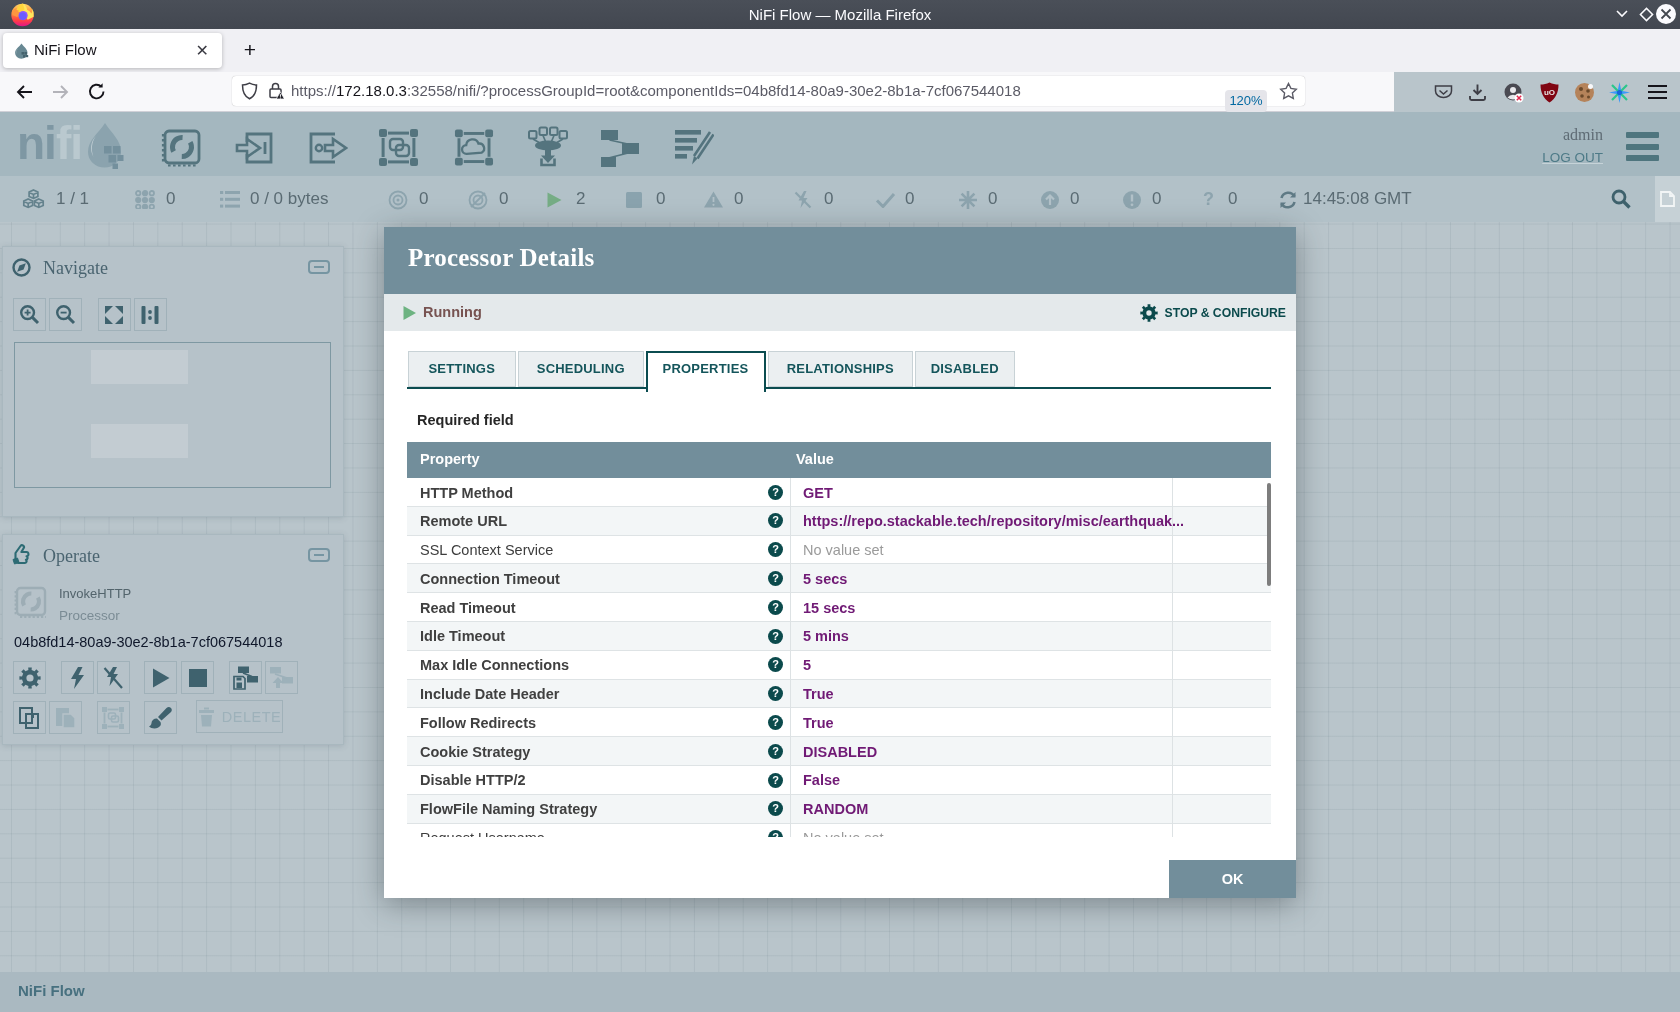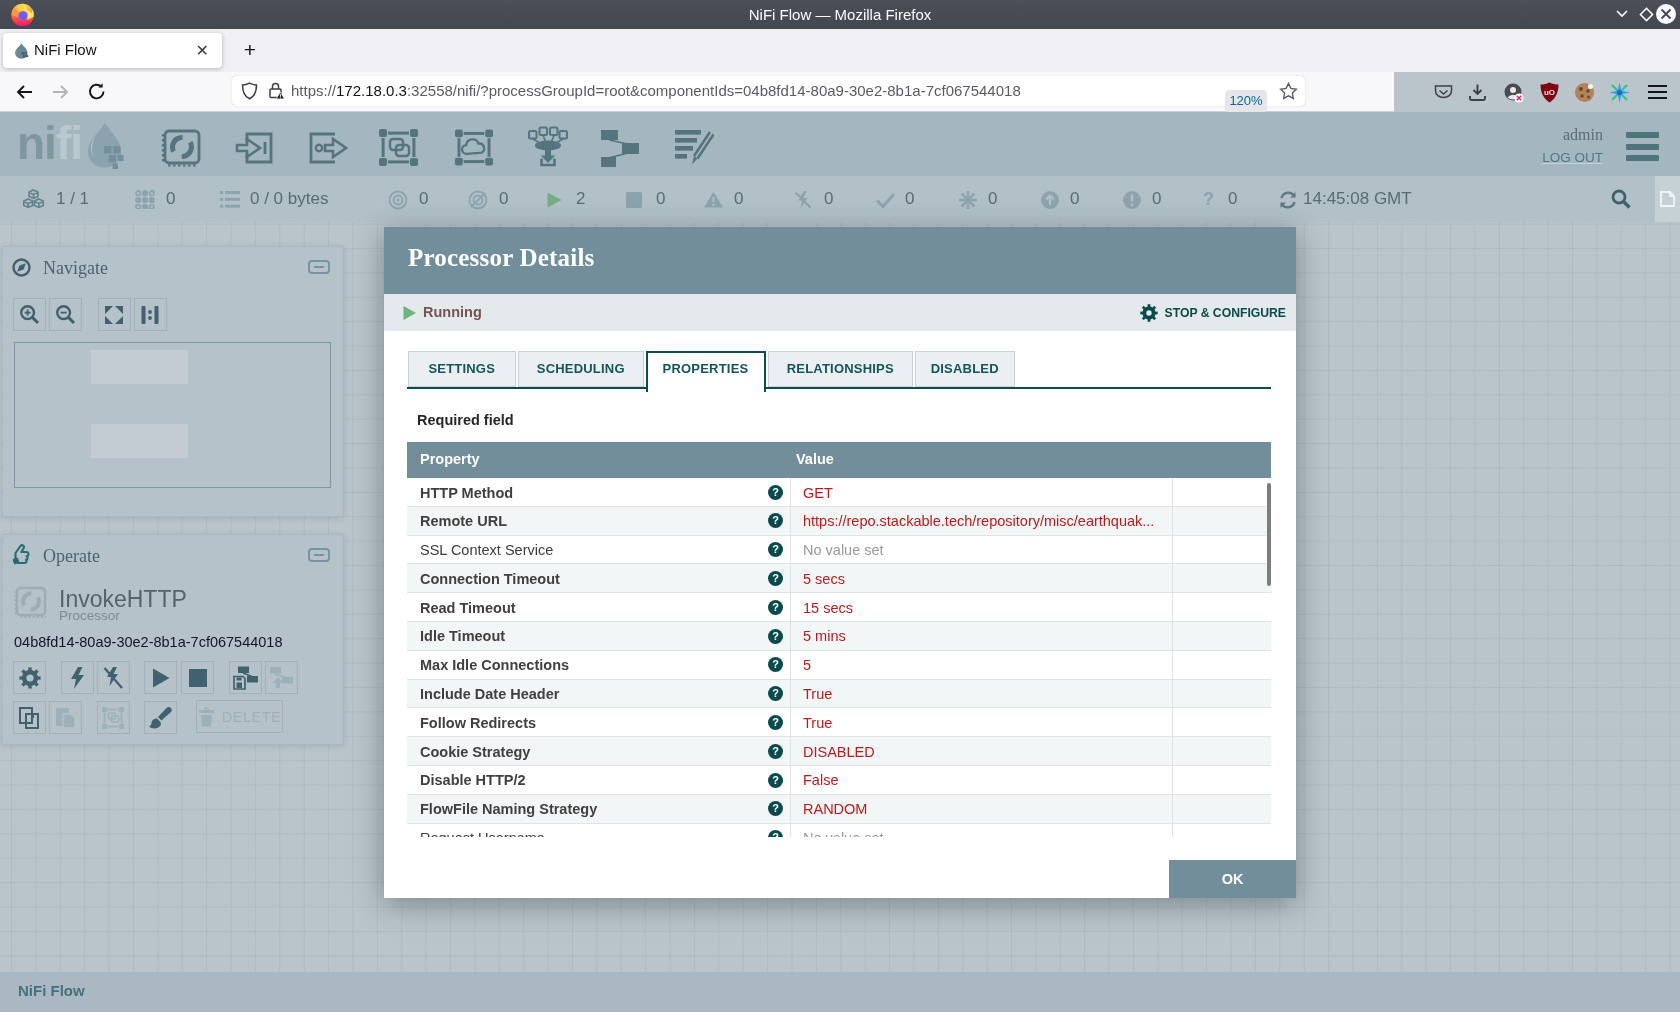--- a/index.html
+++ b/index.html
@@ -412,21 +412,21 @@
     </svg>
     <span class="ptitle">Operate</span>
     <div class="collapse"></div>
   </div>
   <svg class="abs" style="left:10px;top:50.5px" width="35" height="36" viewBox="0 0 35 36">
     <rect x="4" y="2" width="28" height="27" rx="3.5" fill="none" stroke="#9dadb5" stroke-width="2.4"></rect>
     <path d="M2.5 5 v24" stroke="#9dadb5" stroke-width="1.8" stroke-dasharray="2.2 2"></path>
     <path d="M7 31 h26" stroke="#9dadb5" stroke-width="1.8" stroke-dasharray="2.2 2"></path>
     <circle cx="18" cy="15.5" r="8" fill="none" stroke="#9dadb5" stroke-width="4.2" stroke-dasharray="17 8" transform="rotate(-30 18 15.5)"></circle>
   </svg>
-  <div class="abs" style="left:56px;top:51px;font-size:23px;color:#53646c;">InvokeHTTP</div>
+  <div class="abs" style="left:56px;top:51px;font-size:13px;color:#53646c;">InvokeHTTP</div>
   <div class="abs" style="left:56px;top:72.5px;font-size:13.5px;color:#7b8c95;">Processor</div>
   <div class="abs" style="left:11px;top:99px;font-size:14.5px;color:#0f172a;">04b8fd14-80a9-30e2-8b1a-7cf067544018</div>
   <div class="navbtn" style="left:10px;top:126px">
     <svg width="22" height="22" viewBox="0 0 22 22">
           <path fill="#3f626e" fill-rule="evenodd" d="M21.6 9.2 L21.6 12.8 L19.0 12.6 L17.8 15.6 L19.8 17.3 L17.3 19.8 L15.6 17.8 L12.6 19.0 L12.8 21.6 L9.2 21.6 L9.4 19.0 L6.4 17.8 L4.7 19.8 L2.2 17.3 L4.2 15.6 L3.0 12.6 L0.4 12.8 L0.4 9.2 L3.0 9.4 L4.2 6.4 L2.2 4.7 L4.7 2.2 L6.4 4.2 L9.4 3.0 L9.2 0.4 L12.8 0.4 L12.6 3.0 L15.6 4.2 L17.3 2.2 L19.8 4.7 L17.8 6.4 L19.0 9.4z M11 14.6 a3.6 3.6 0 1 1 0 -7.2 a3.6 3.6 0 0 1 0 7.2z"></path>
         </svg>
   </div>
   <div class="navbtn" style="left:58px;top:126px">
     <svg width="17" height="24" viewBox="0 0 17 24">
           <path d="M9 1 L2 13 H7 L5 23 L15 9 H9.5 L13.5 1z" fill="#3f626e"></path>
@@ -521,21 +521,21 @@
  #reqfield { position:absolute; left:33px; top:185px; font-size:14.5px; font-weight:bold; color:#262626; }
  #ptable { position:absolute; left:23px; top:215px; width:864px; }
  #thead { height:36px; background:#728e9b; color:#fff; font-weight:bold; font-size:14.5px; position:relative; }
  #thead .c1 { position:absolute; left:13px; top:9px; }
  #thead .c2 { position:absolute; left:389px; top:9px; }
  .prow { position:relative; height:28.8px; border-bottom:1px solid #dee3e5; font-size:14.5px; }
  .prow.even { background:#f3f6f7; }
  .prow .nm { position:absolute; left:13px; top:6.5px; font-weight:bold; color:#404040; }
  .prow .nm.opt { font-weight:normal; color:#3d3d3d; }
  .prow .qm { position:absolute; left:361px; top:6.7px; width:15px; height:15px; border-radius:50%; background:#0b4a4c; color:#fff; font-size:11px; font-weight:bold; text-align:center; line-height:15px; }
- .prow .vl { position:absolute; left:396px; top:6.5px; font-weight:normal; color:#b91c1c; }
+ .prow .vl { position:absolute; left:396px; top:6.5px; font-weight:bold; color:#701a75; }
  .prow .vl.unset { font-weight:normal; color:#9a9a9a; }
  .vsep1, .vsep2 { position:absolute; top:0; bottom:-1px; width:1px; background:#dde2e4; }
  .vsep1 { left:382.5px; } .vsep2 { left:764.5px; }
  #okbtn { position:absolute; left:785px; top:633px; width:127px; height:38px; background:#728e9b; color:#fff; font-weight:bold; font-size:14.5px; text-align:center; line-height:38px; }
  #mscroll { position:absolute; left:883px; top:256px; width:3.5px; height:103px; background:#7d7d7d; border-radius:2px; }
 </style>
 <div id="modal">
  <div id="mhead">
       <span>Processor Details</span>
     </div>

